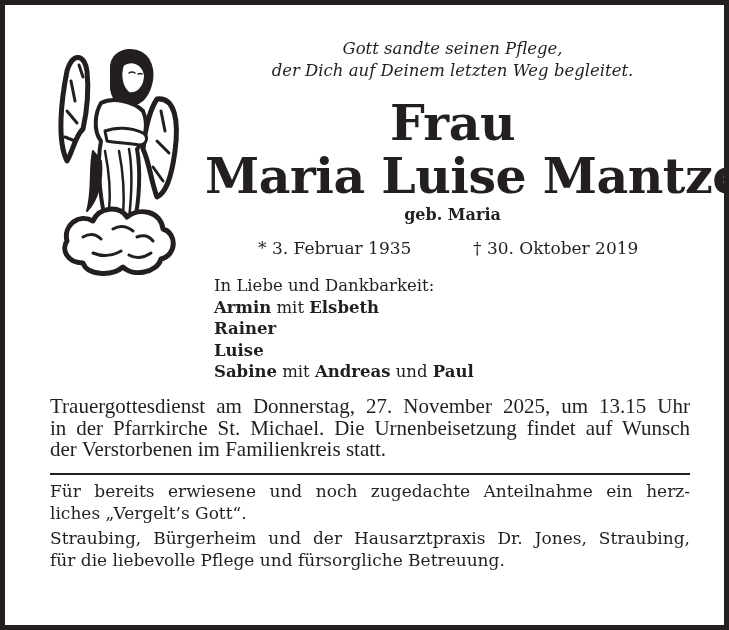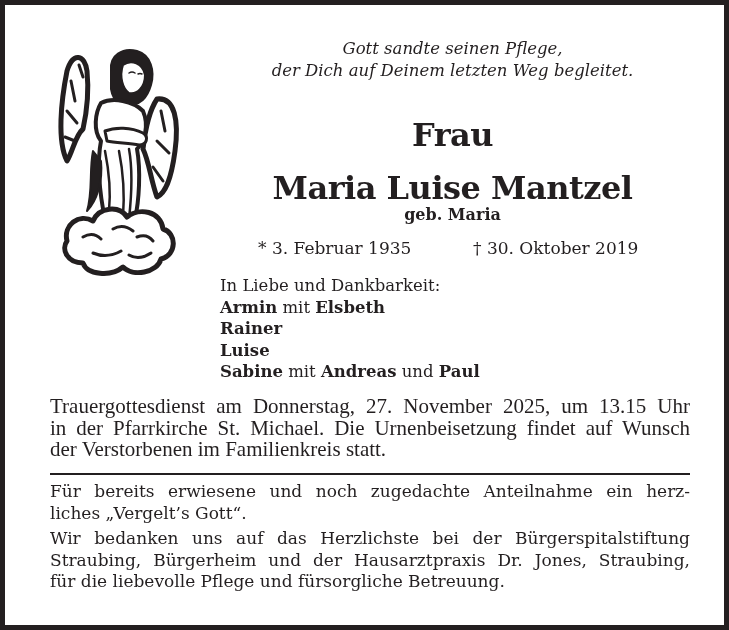--- a/index.html
+++ b/index.html
@@ -18,37 +18,36 @@
     width: 130px; height: 240px;
   }
   .quote {
     position: absolute; left: 200px; width: 495px; top: 33px;
     text-align: center; font-style: italic;
     font-size: 16.5px; line-height: 22px;
   }
   .title {
     position: absolute; left: 200px; width: 495px; top: 92px;
     text-align: center; font-weight: bold;
-    font-size: 32px; line-height: 53px;
+    font-size: 49px; line-height: 53px;
     letter-spacing: -0.5px;
-    margin-top: 12px;
   }
   .maiden {
     position: absolute; left: 200px; width: 495px; top: 200px;
     text-align: center; font-weight: bold;
     font-size: 16px; line-height: 20px;
   }
   .dates {
     position: absolute; left: 240px; top: 232px;
     width: 420px; font-size: 17px; line-height: 22px;
   }
   .dates .born { position: absolute; left: 13px; top: 0; white-space: nowrap; }
   .dates .died { position: absolute; left: 228px; top: 0; white-space: nowrap; }
   .family {
-    position: absolute; left: 215px; top: 270px;
+    position: absolute; left: 209px; top: 270px;
     font-size: 16.5px; line-height: 21.6px;
   }
   .family b { font-weight: bold; }
   .service {
     position: absolute; left: 45px; top: 391px; width: 640px;
     font-size: 21px; line-height: 21.5px;
     text-align: justify;
     font-family: Liberation Serif, serif;
   }
   .rule {
@@ -128,19 +127,18 @@
   </div>
 
   <div class="rule"></div>
 
   <div class="thanks">
     <p>
       <span class="jline">Für bereits erwiesene und noch zugedachte Anteilnahme ein herz-</span>
       <span class="line">liches „Vergelt’s Gott“.</span>
     </p>
     <p>
-      <span class="jline">Wir bedanken uns auf das Herzlichste bei der Bürgerspitalstiftung</span>
       <span class="jline">Straubing, Bürgerheim und der Hausarztpraxis Dr. Jones, Straubing,</span>
       <span class="line">für die liebevolle Pflege und fürsorgliche Betreuung.</span>
     </p>
   </div>
 
 </div>
 
 </body></html>

